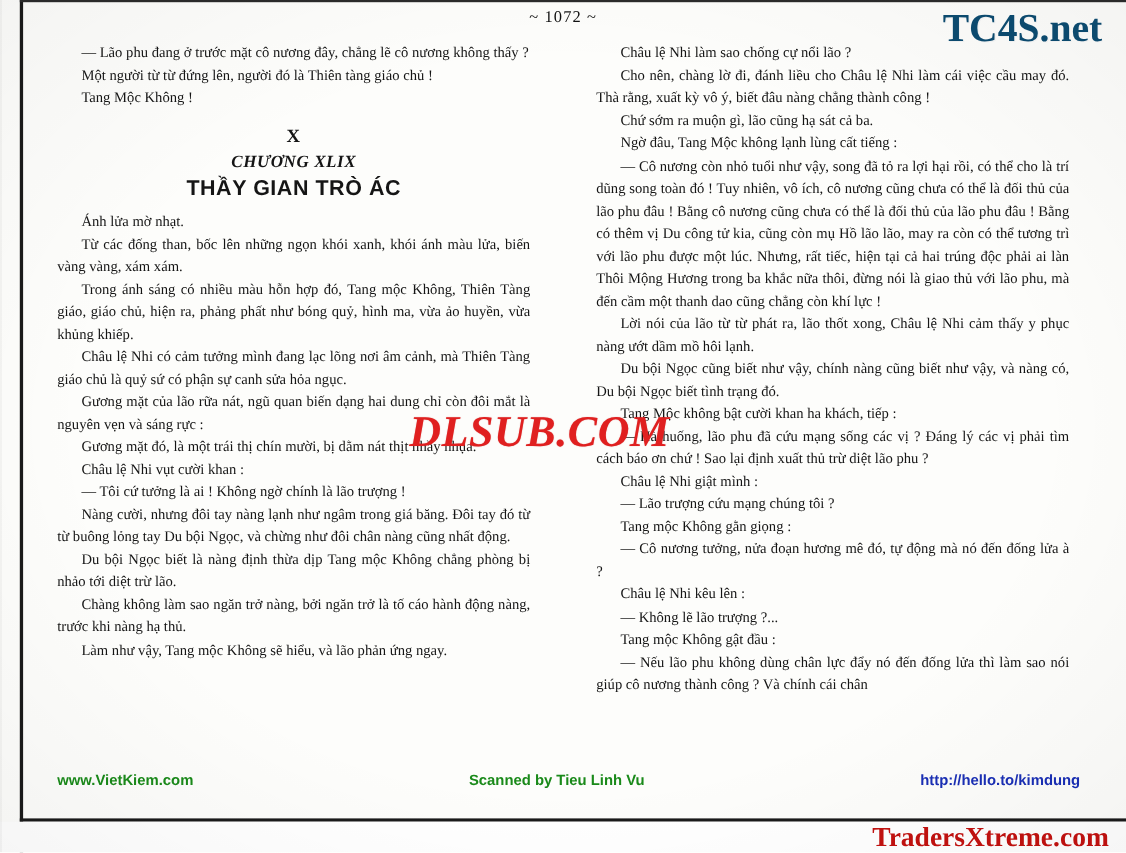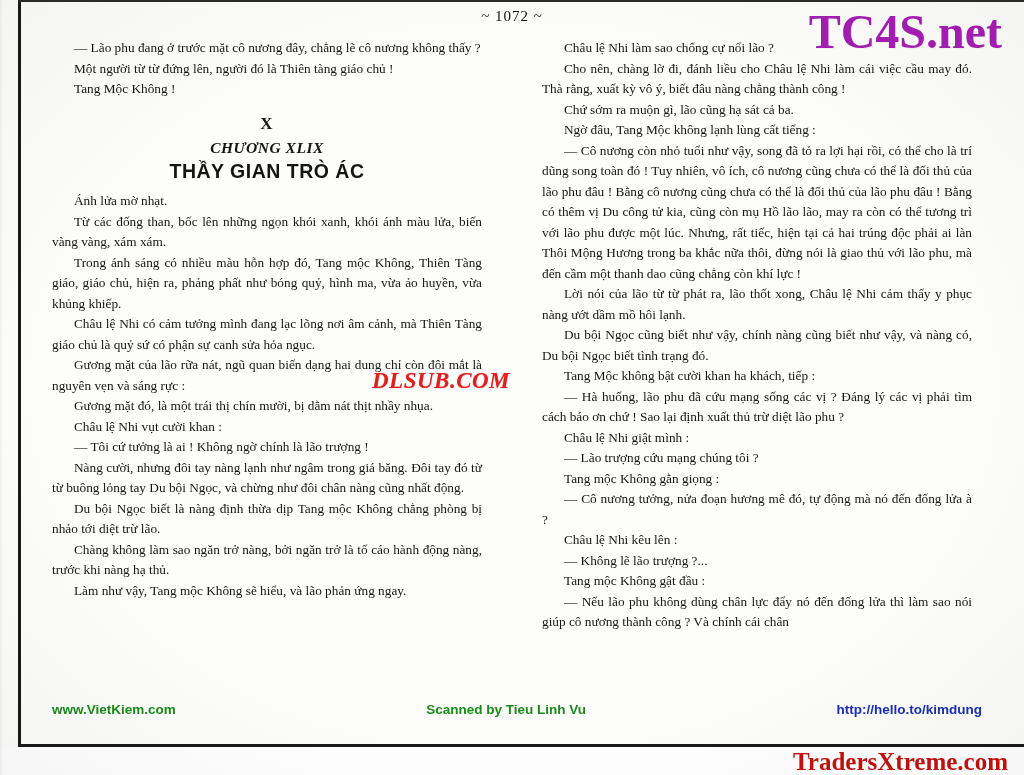--- a/index.html
+++ b/index.html
@@ -35,33 +35,33 @@
     font-size: 15px;
     color: #111;
     letter-spacing: 1px;
     font-family: "Liberation Serif", serif;
   }
   .watermark-tc4s {
     position: absolute;
     right: 22px; top: 4px;
     font-family: "Liberation Serif", serif;
     font-weight: bold;
-    font-size: 48px;
-    color: #a21caf;
+    font-size: 36px;
+    color: #0c4a6e;
     text-shadow: 1px 1px 0 #efefef;
     letter-spacing: 0px;
     z-index: 5;
   }
   .watermark-dlsub {
     position: absolute;
     left: 372px; top: 368px;
     font-family: "Liberation Serif", serif;
     font-weight: bold;
     font-style: italic;
-    font-size: 23px;
+    font-size: 40px;
     color: #e02020;
     letter-spacing: 0.5px;
     z-index: 6;
     text-shadow: 0 0 1px rgba(180,0,0,0.4);
   }
   .columns {
     position: absolute;
     left: 52px; top: 38px;
     width: 930px; height: 660px;
   }

